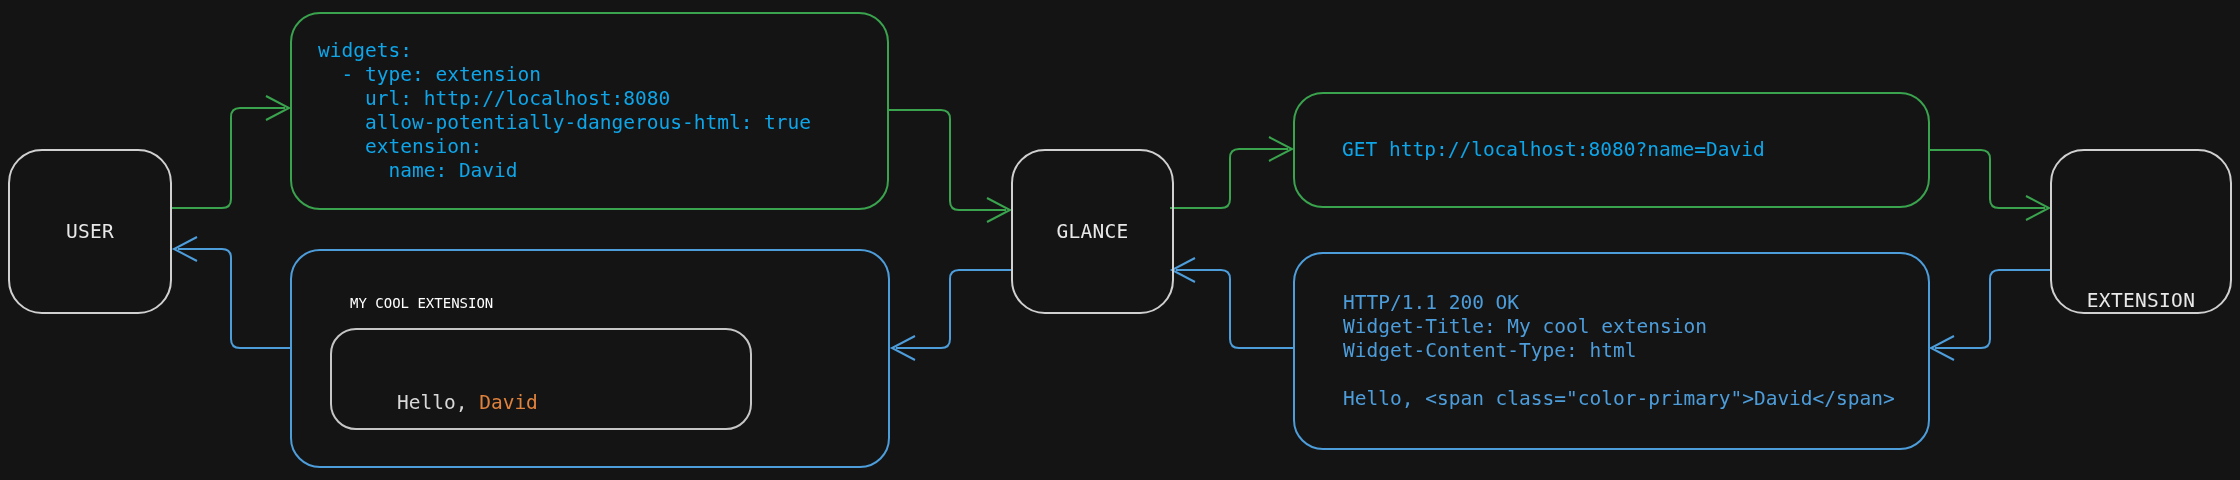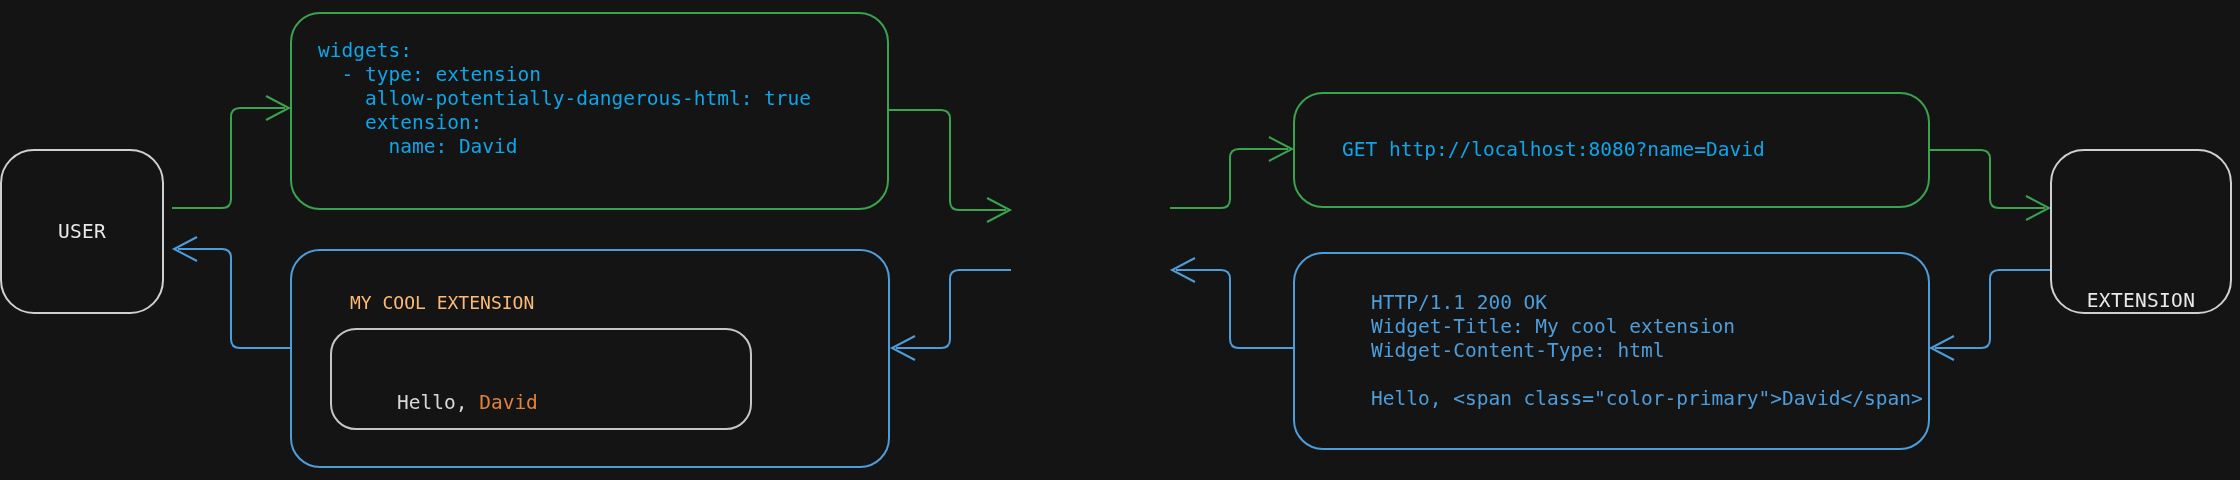--- a/index.html
+++ b/index.html
@@ -20,21 +20,21 @@
     display:flex;align-items:center;justify-content:center;
     color:#e8e8e8;font-size:19.5px;letter-spacing:0.3px;
   }
   .green-border{border:2px solid #3aa34e;}
   .blue-border{border:2px solid #4d9ddb;}
   .gray-border{border:2px solid #c6c6c6;border-radius:26px;}
   .code{position:absolute;font-size:19.5px;line-height:24px;}
   .code .ln{white-space:pre;min-height:24px;}
   .code.green{color:#0ea5e9;}
   .code.blue{color:#4d9ddb;}
-  .title-text{position:absolute;color:#fdba74;font-size:18px;line-height:24px;white-space:pre;}
+  .title-text{position:absolute;color:#ffffff;font-size:14px;line-height:24px;white-space:pre;}
   .hello-text{position:absolute;font-size:19.5px;line-height:24px;white-space:pre;color:#d8d8d8;}
   .hl{color:#e0823c;}
 </style>
 </head>
 <body>
 
 <div id="stage">
 
   <svg id="wires" width="2240" height="480" viewBox="0 0 2240 480">
 
@@ -50,45 +50,49 @@
     <path class="wire blue" d="M2050,270 H1999 Q1990,270 1990,279 V339 Q1990,348 1981,348 H1935"></path>
     <path class="wire blue" d="M1954,336 L1931,348 L1954,360"></path>
     <path class="wire blue" d="M1293,348 H1239 Q1230,348 1230,339 V279 Q1230,270 1221,270 H1176"></path>
     <path class="wire blue" d="M1195,258 L1172,270 L1195,282"></path>
     <path class="wire blue" d="M1011,270 H959 Q950,270 950,279 V339 Q950,348 941,348 H896"></path>
     <path class="wire blue" d="M915,336 L892,348 L915,360"></path>
     <path class="wire blue" d="M290,348 H240 Q231,348 231,339 V258 Q231,249 222,249 H178"></path>
     <path class="wire blue" d="M197,237 L174,249 L197,261"></path>
   </svg>
 
-  <div class="node" style="left:0;top:149px;width:160px;height:161px;position:absolute;text-align:center;">
+  <div class="node" style="left:8px;top:149px;width:160px;height:161px;position:absolute;text-align:center;">
     <span>USER</span>
   </div>
 
+  <div class="node" style="left:1011px;top:149px;width:159px;height:161px;position:absolute;">
+    <span>GLANCE</span>
+  </div>
 
   <div class="node" style="left:2050px;top:149px;width:178px;height:161px;position:absolute;align-items:flex-end;">
     <span>EXTENSION</span>
   </div>
 
   <div class="box green-border" style="left:290px;top:12px;width:599px;height:198px;"></div>
   <div class="code green" style="left:318px;top:39px;">
     <div class="ln">widgets:</div>
     <div class="ln">  - type: extension</div>
+    <div class="ln">    url: http://localhost:8080</div>
     <div class="ln">    allow-potentially-dangerous-html: true</div>
     <div class="ln">    extension:</div>
     <div class="ln">      name: David</div>
   </div>
 
   <div class="box green-border" style="left:1293px;top:92px;width:637px;height:116px;"></div>
   <div class="code green" style="left:1342px;top:138px;">
     <div class="ln">GET http://localhost:8080?name=David</div>
   </div>
 
   <div class="box blue-border" style="left:1293px;top:252px;width:637px;height:198px;"></div>
-  <div class="code blue" style="left:1343px;top:291px;margin-left:28px;">
+  <div class="code blue" style="left:1343px;top:291px;">
     <div class="ln">HTTP/1.1 200 OK</div>
     <div class="ln">Widget-Title: My cool extension</div>
     <div class="ln">Widget-Content-Type: html</div>
     <div class="ln"></div>
     <div class="ln">Hello, &lt;span class="color-primary"&gt;David&lt;/span&gt;</div>
   </div>
 
   <div class="box blue-border" style="left:290px;top:249px;width:600px;height:219px;"></div>
   <div class="title-text" style="left:350px;top:291px;">MY COOL EXTENSION</div>
   <div class="box gray-border" style="left:330px;top:328px;width:422px;height:102px;"></div>

